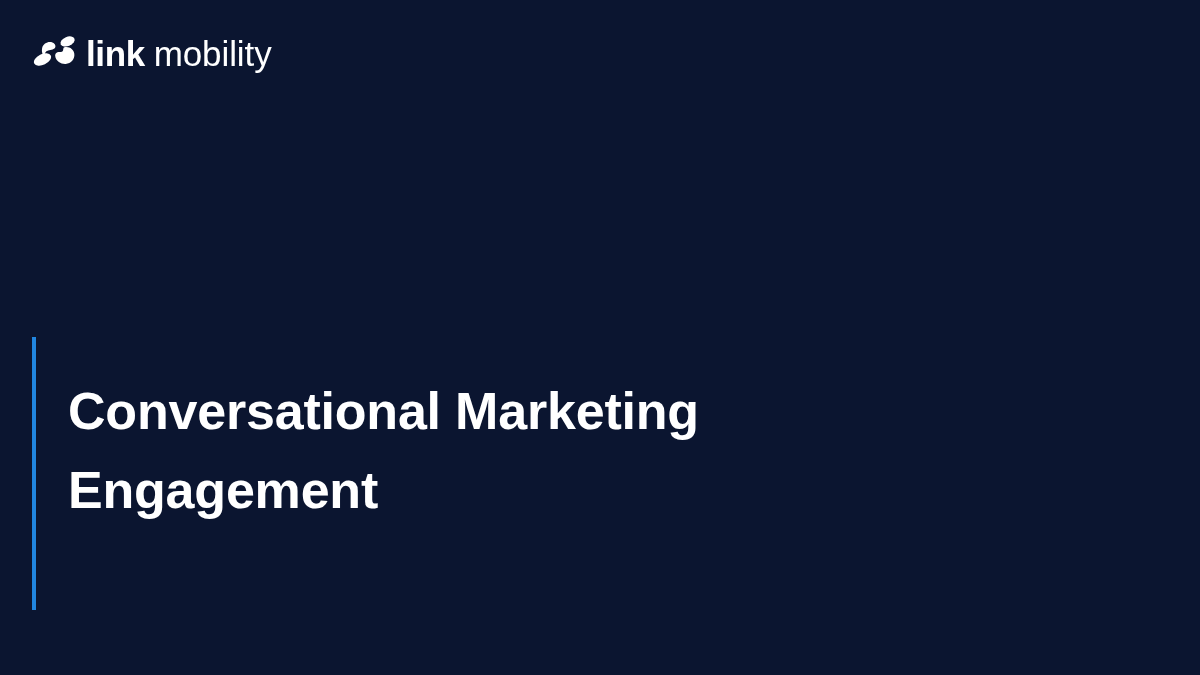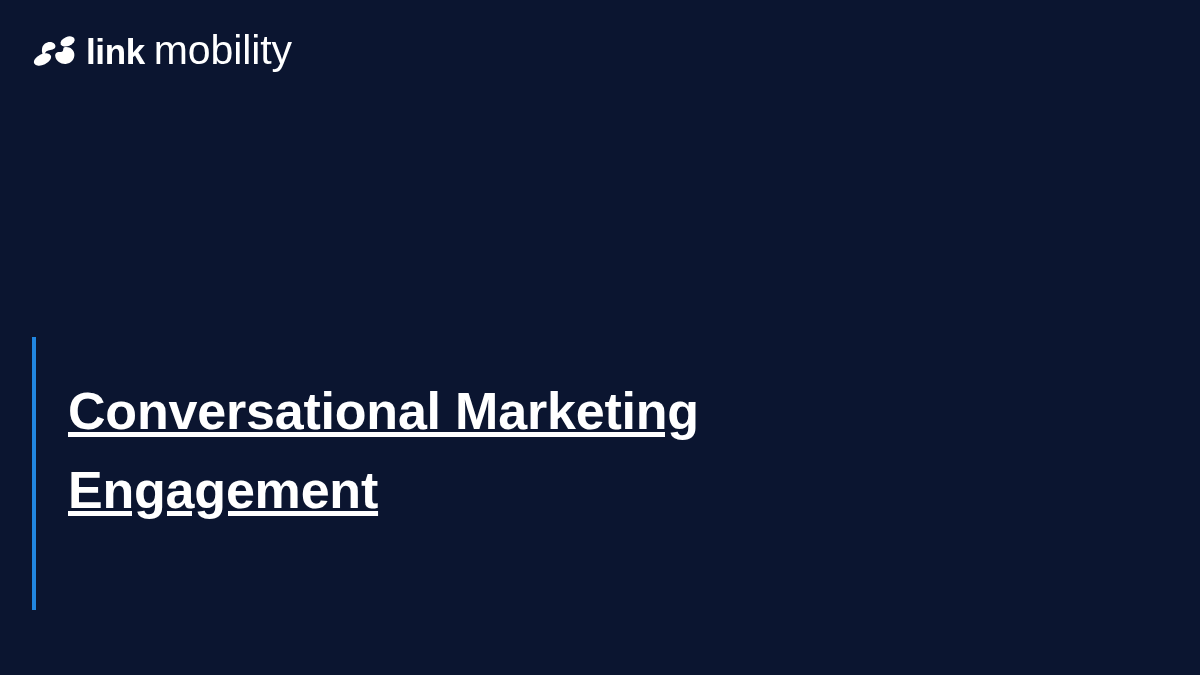--- a/index.html
+++ b/index.html
@@ -47,21 +47,21 @@
     white-space: nowrap;
     position: relative;
     top: 1px;
   }
   .logo-word-link {
     font-size: 35px;
     font-weight: 700;
     letter-spacing: -0.4px;
   }
   .logo-word-mobility {
-    font-size: 41px;
+    font-size: 35px;
     font-weight: 300;
     letter-spacing: -0.1px;
     margin-left: 9px;
   }
 
   
   .title-block {
     position: absolute;
     left: 32px;
     top: 337px;
@@ -79,21 +79,20 @@
     color: #ffffff;
     font-size: 52px;
     font-weight: 700;
     line-height: 1.52;
     letter-spacing: -0.2px;
     max-width: 1000px;
   }
   .title-line {
     display: block;
     white-space: nowrap;
-    text-decoration: underline;
   }
 </style>
 </head>
 <body>
 
 <div class="slide">
 
   <div class="logo-lockup">
     <svg class="logo-mark" viewBox="0 0 46 36" aria-hidden="true">
       <ellipse cx="10.5" cy="25.5" rx="9.2" ry="5.4" transform="rotate(-26 10.5 25.5)" fill="#ffffff"></ellipse>

